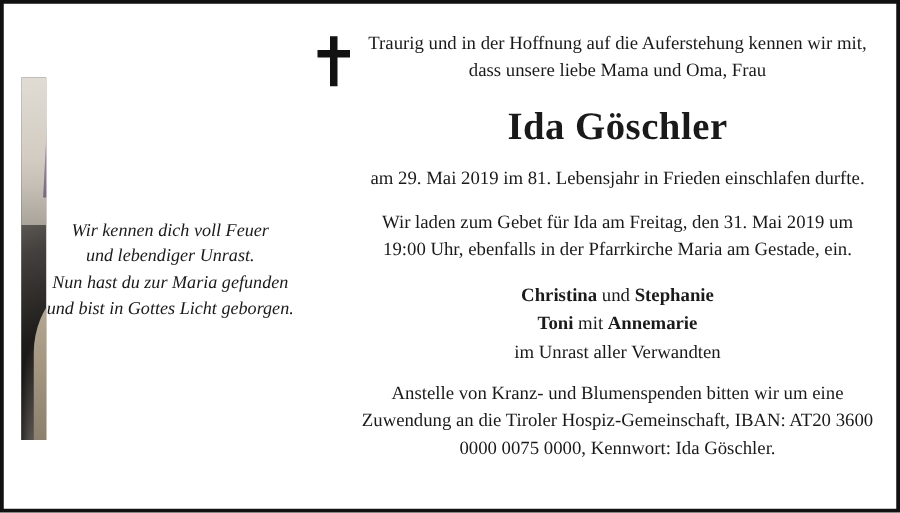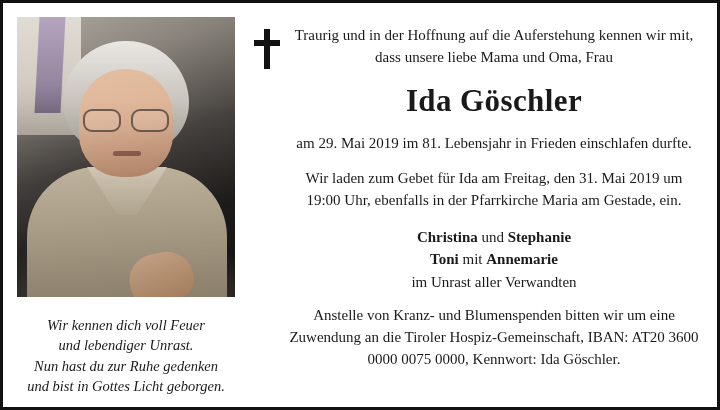--- a/index.html
+++ b/index.html
@@ -23,21 +23,21 @@
     background: #ffffff;
     display: flex;
     flex-direction: row;
   }
   
   .left-col {
     width: 242px;
     box-sizing: border-box;
     padding: 14px 10px 10px 14px;
     display: flex;
-    flex-direction: column;
+    flex-direction: row;
     align-items: center;
   }
   .portrait-frame {
     width: 218px;
     height: 290px;
     position: relative;
     overflow: hidden;
     background: #6d6a66;
   }
   
@@ -225,21 +225,21 @@
       <div class="photo-face"></div>
       <div class="photo-glasses"></div>
       <div class="photo-mouth"></div>
       <div class="photo-hand"></div>
       <div class="photo-shade"></div>
     </div>
 
     <div class="verse">
       <div>Wir kennen dich voll Feuer</div>
       <div>und lebendiger Unrast.</div>
-      <div>Nun hast du zur Ruhe gedenken</div>
+      <div>Nun hast du zur Maria gefunden</div>
       <div>und bist in Gottes Licht geborgen.</div>
     </div>
   </div>
 
   <div class="cross-col">
     <div class="cross"></div>
   </div>
 
   <div class="right-col">
     <p class="lead">Traurig und in der Hoffnung auf die Auferstehung kennen wir mit, dass unsere liebe Mama und Oma, Frau</p>

